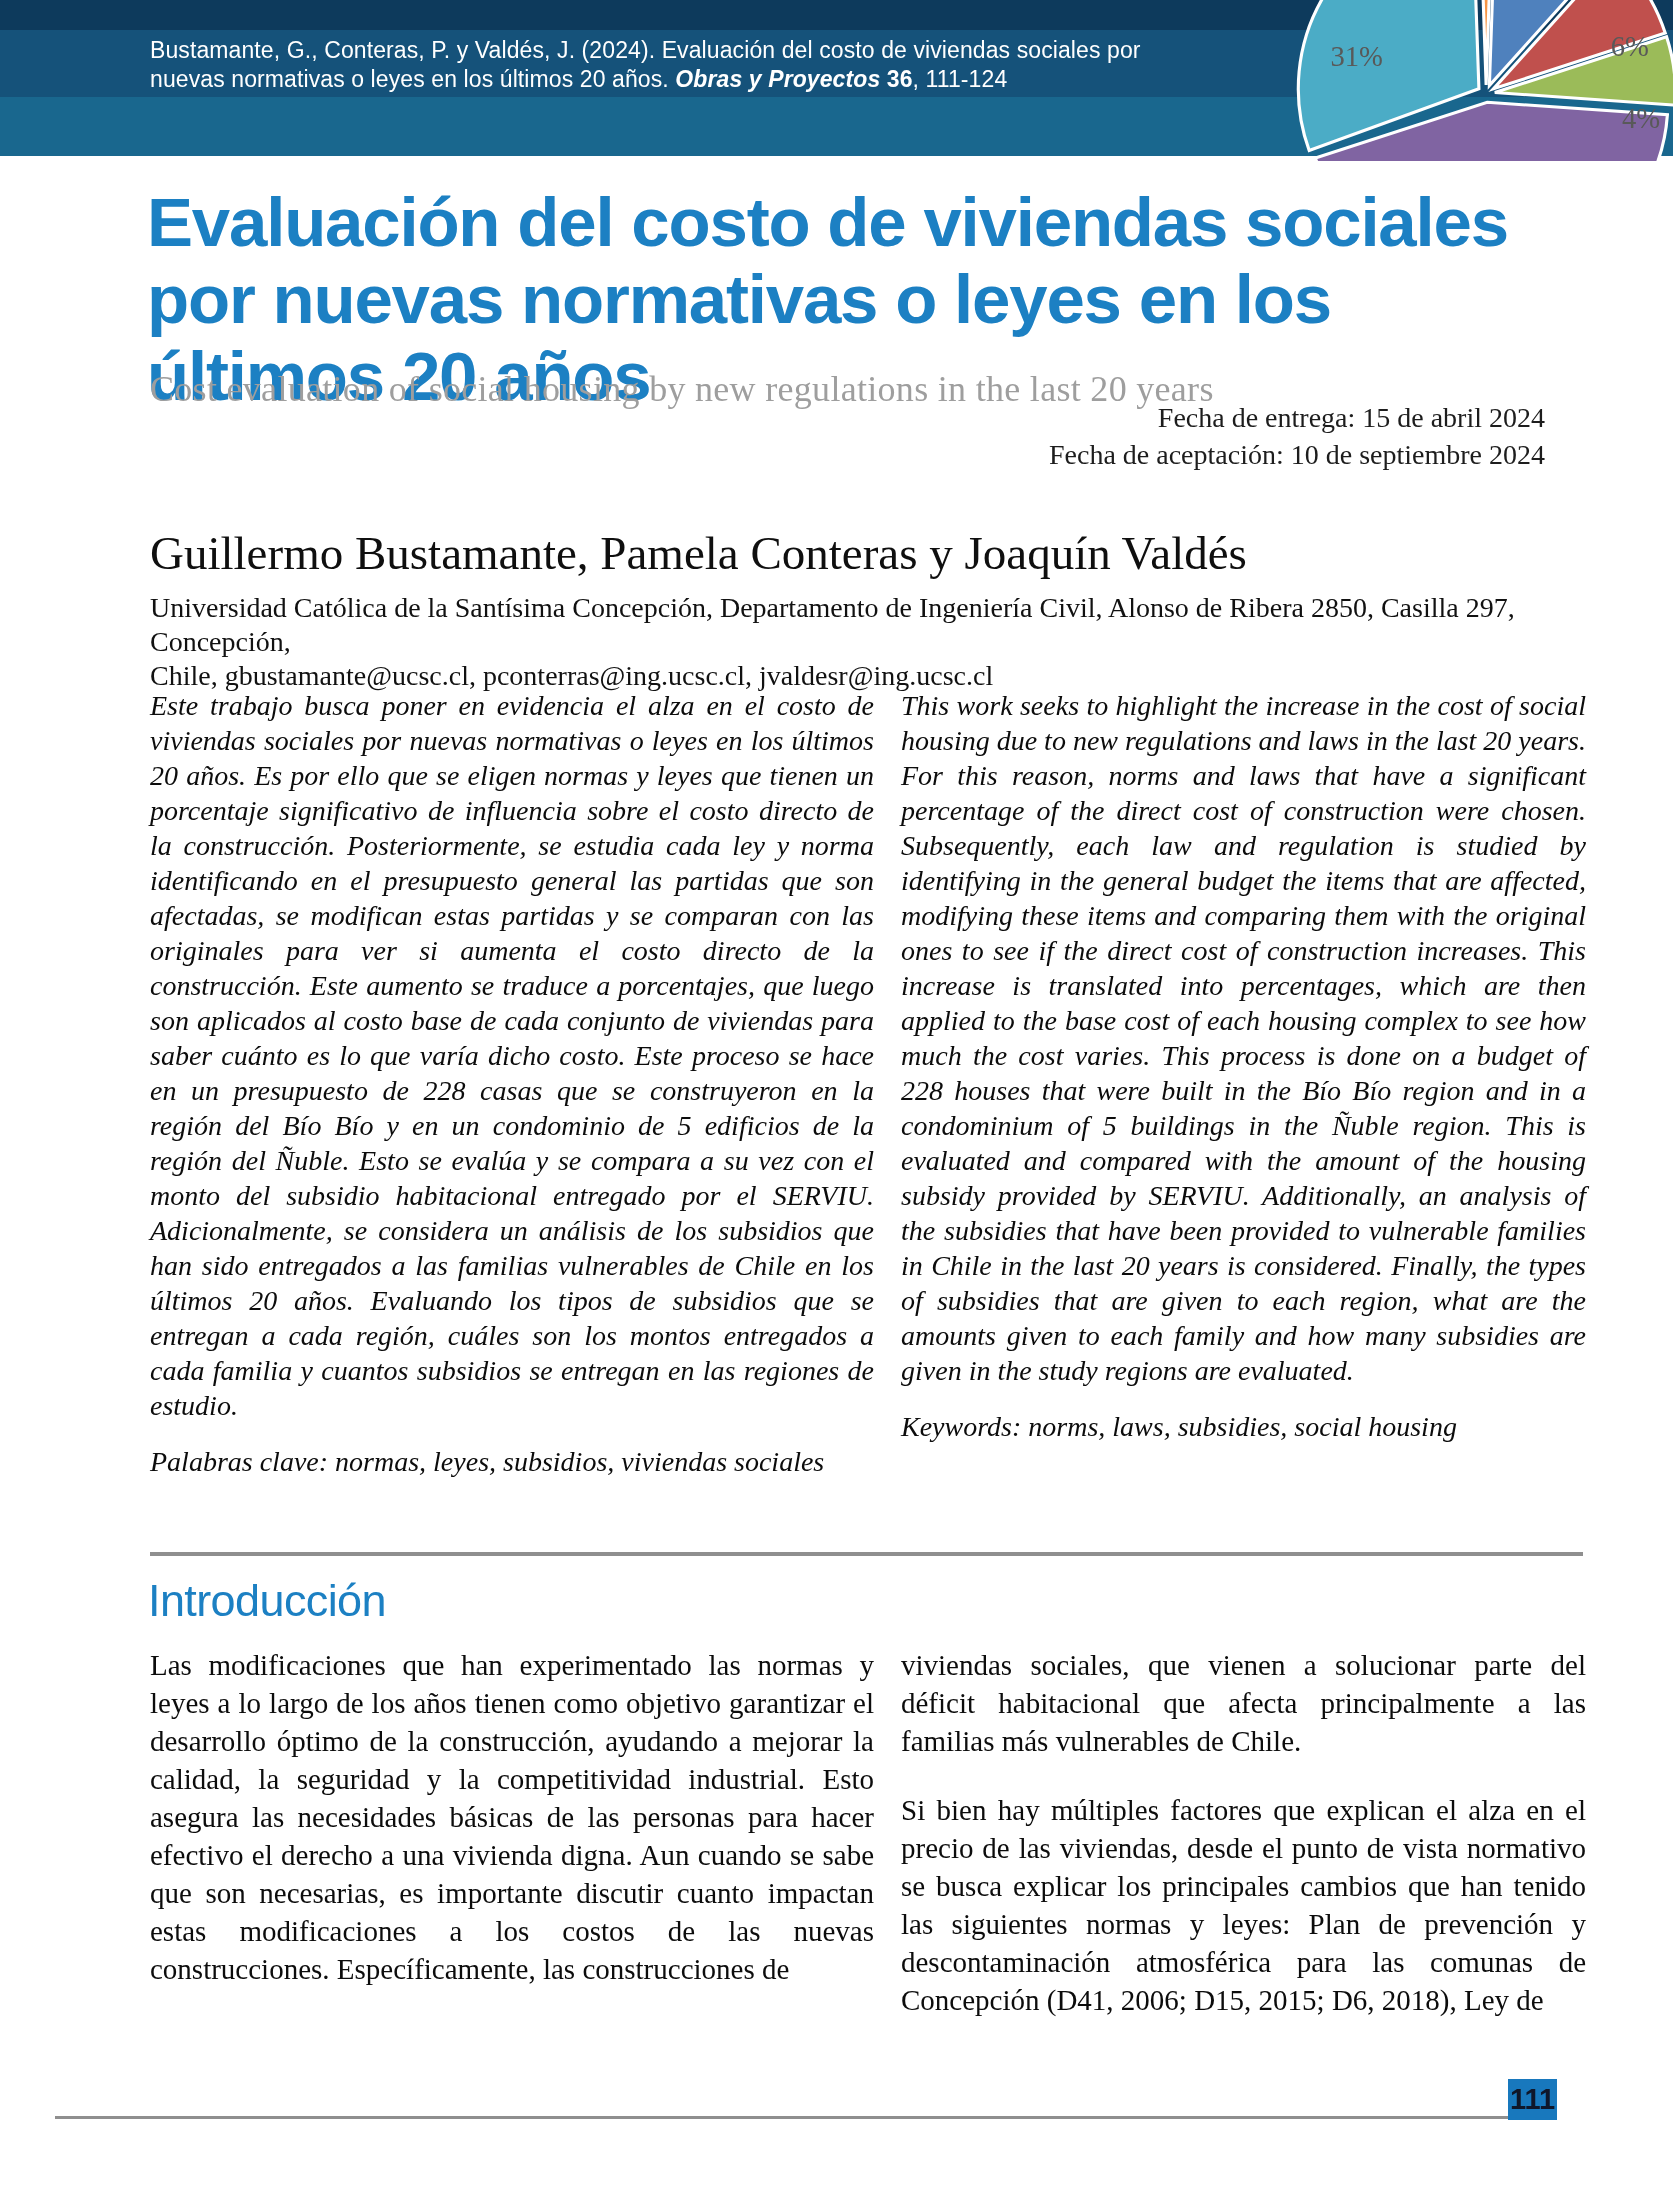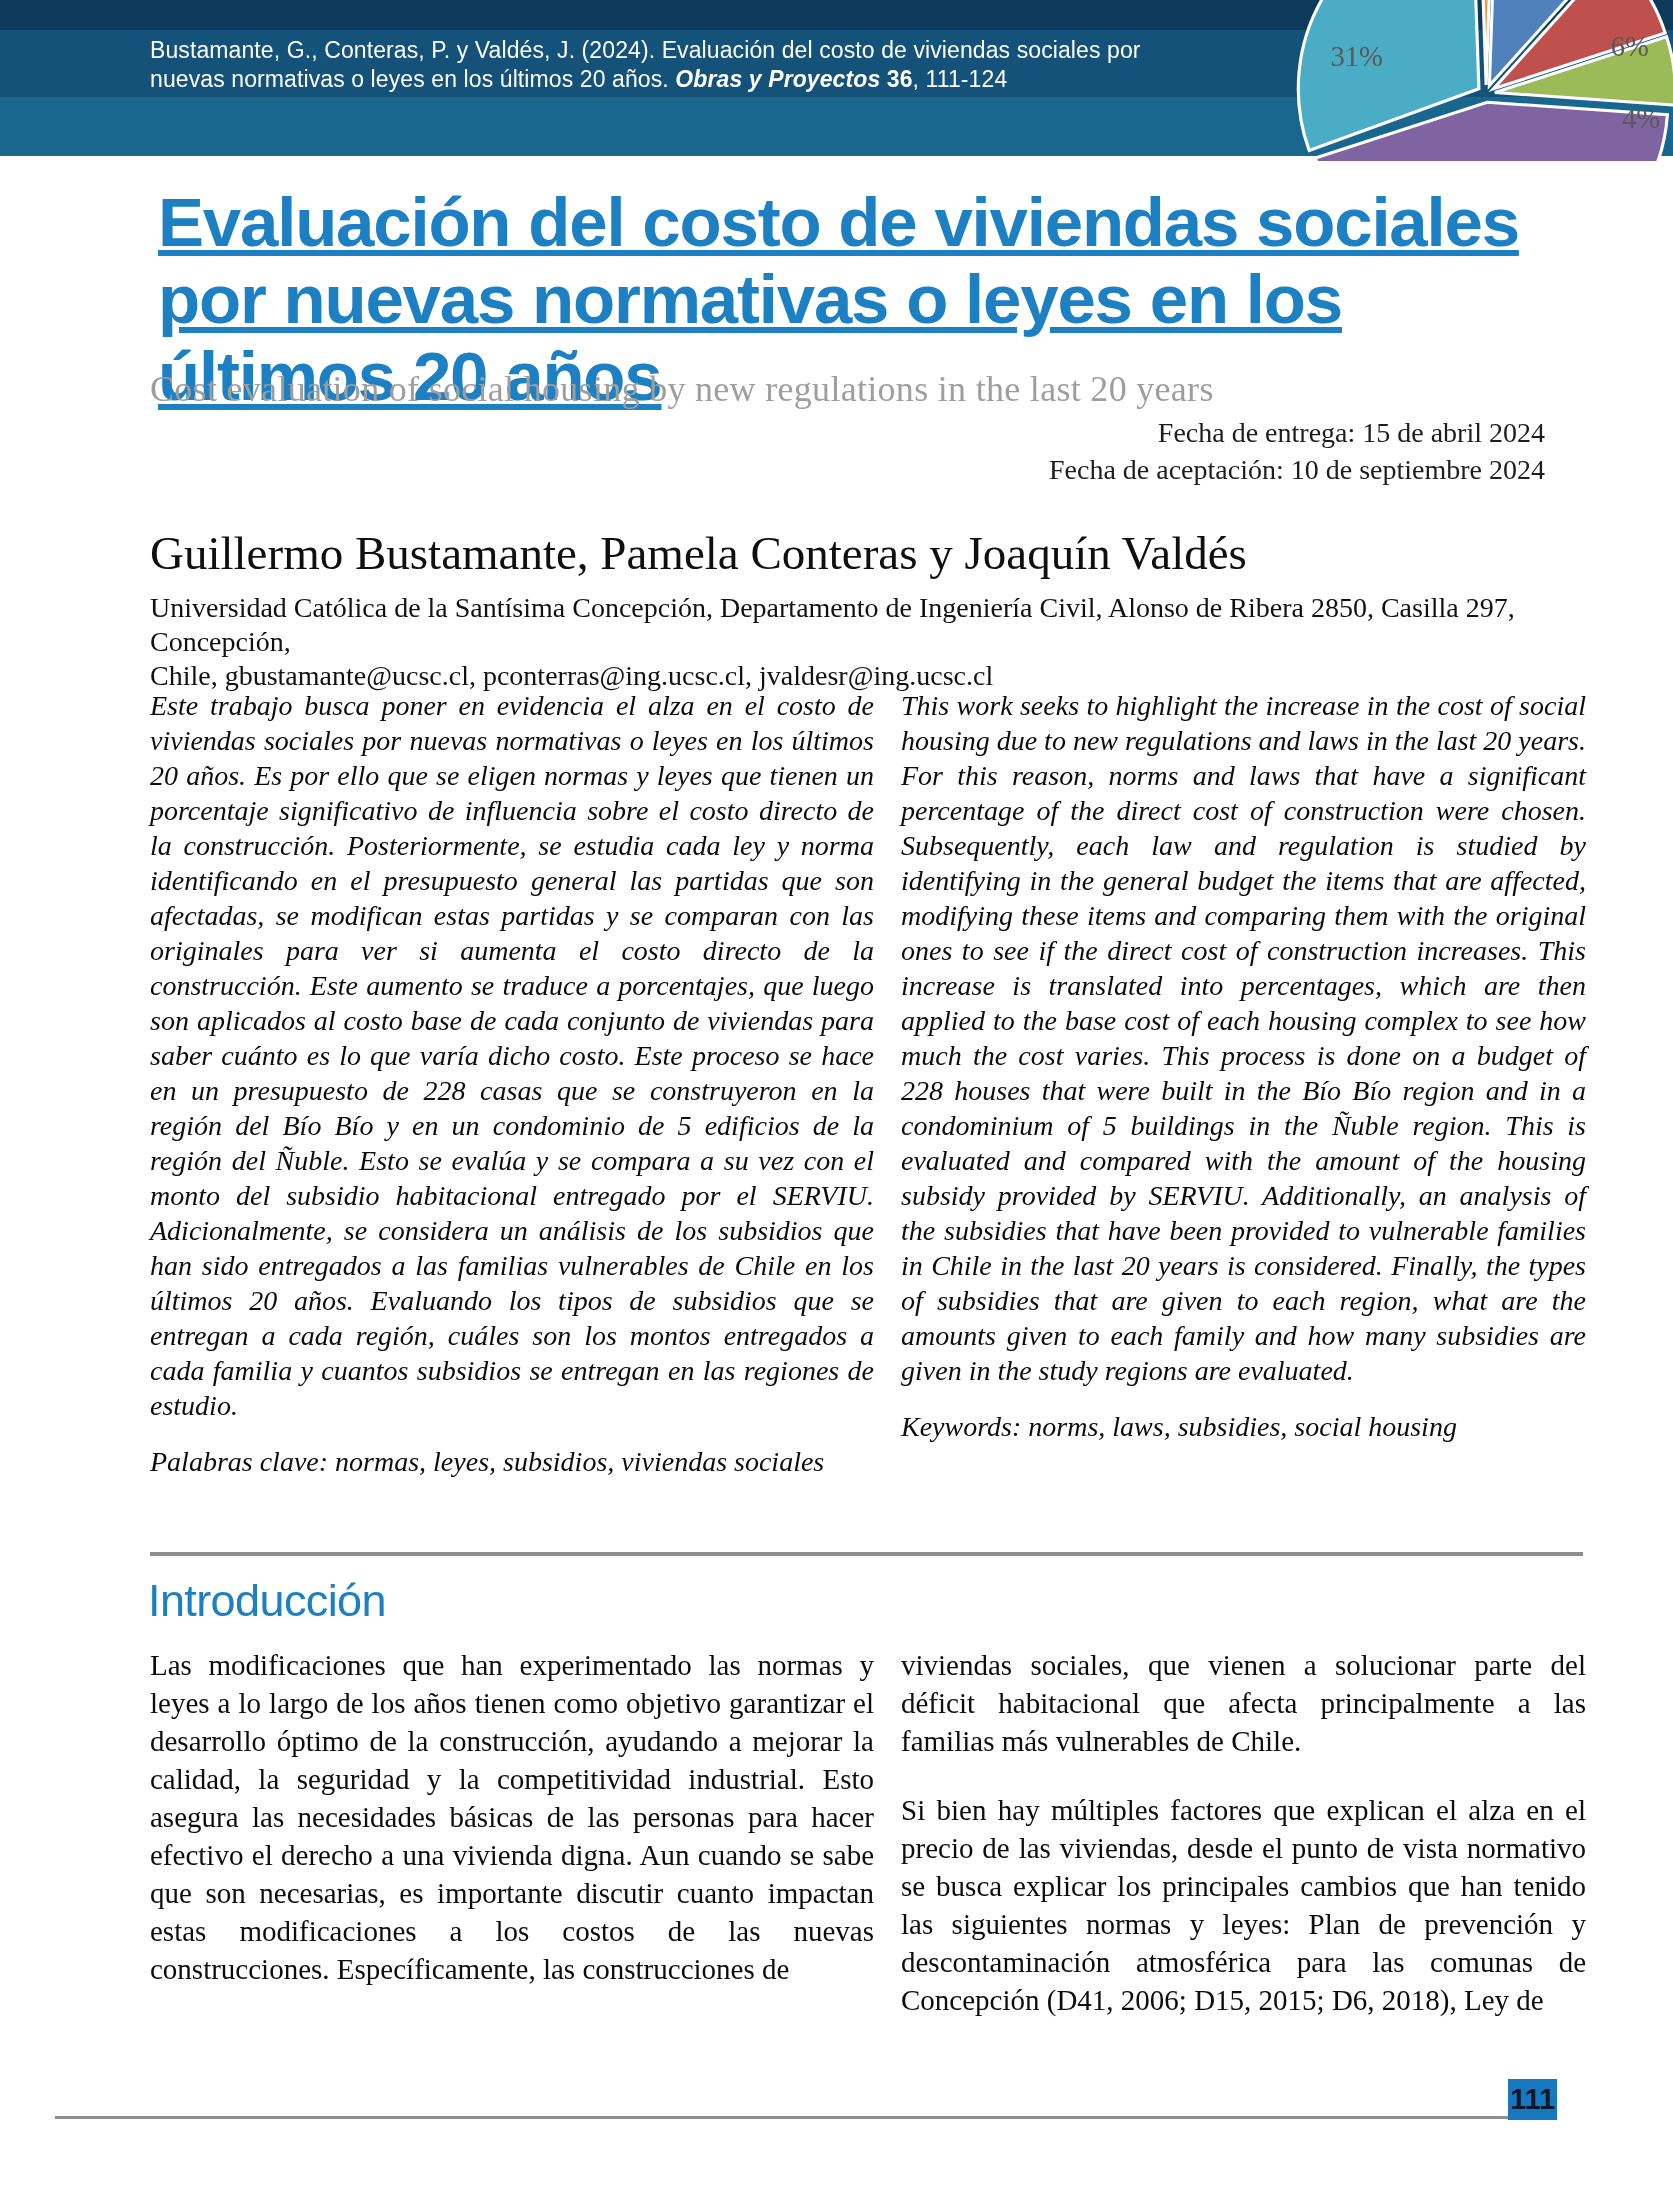--- a/index.html
+++ b/index.html
@@ -16,26 +16,26 @@
               color:#ffffff; font-size:23px; line-height:29px; letter-spacing:0.1px; }
   .citation .jrnl { font-style:italic; font-weight:bold; }
   .citation .vol  { font-weight:bold; }
 
   
   .pie-wrap { position:absolute; right:0; top:0; width:436px; height:161px; }
   .pie-wrap svg { display:block; width:436px; height:161px; }
   .pie-label { font-family:"Liberation Serif", serif; font-size:46px; fill:#595959; }
 
   
-  .title { position:absolute; left:158px; top:184px; width:1445px;
-           font-weight:bold; font-size:69px; line-height:77px; letter-spacing:-1.2px;text-decoration:underline; }
+  .title { position:absolute; left:147px; top:184px; width:1445px;
+           font-weight:bold; font-size:69px; line-height:77px; letter-spacing:-1.2px; }
   .subtitle { position:absolute; left:150px; top:368px; width:1308px;
               font-family:"Liberation Serif", serif; font-size:36px; color:#9e9e9e; letter-spacing:0.3px; }
   .dates { position:absolute; right:128px; top:399px; text-align:right;
-           font-family:"Liberation Serif", serif; font-size:28px; line-height:37px; color:#1d1d1d;margin-top:15px; }
+           font-family:"Liberation Serif", serif; font-size:28px; line-height:37px; color:#1d1d1d; }
 
   .authors { position:absolute; left:150px; top:526px; width:1433px;
              font-family:"Liberation Serif", serif; font-size:47px; color:#0f0f0f; }
   .affiliation { position:absolute; left:150px; top:591px; width:1439px;
                  font-family:"Liberation Serif", serif; font-size:28px; line-height:34px; color:#111111; }
 
   
   .abstract { position:absolute; top:688px; font-family:"Liberation Serif", serif;
               font-style:italic; font-size:28px; line-height:35px; color:#0c0c0c;
               text-align:justify; }

